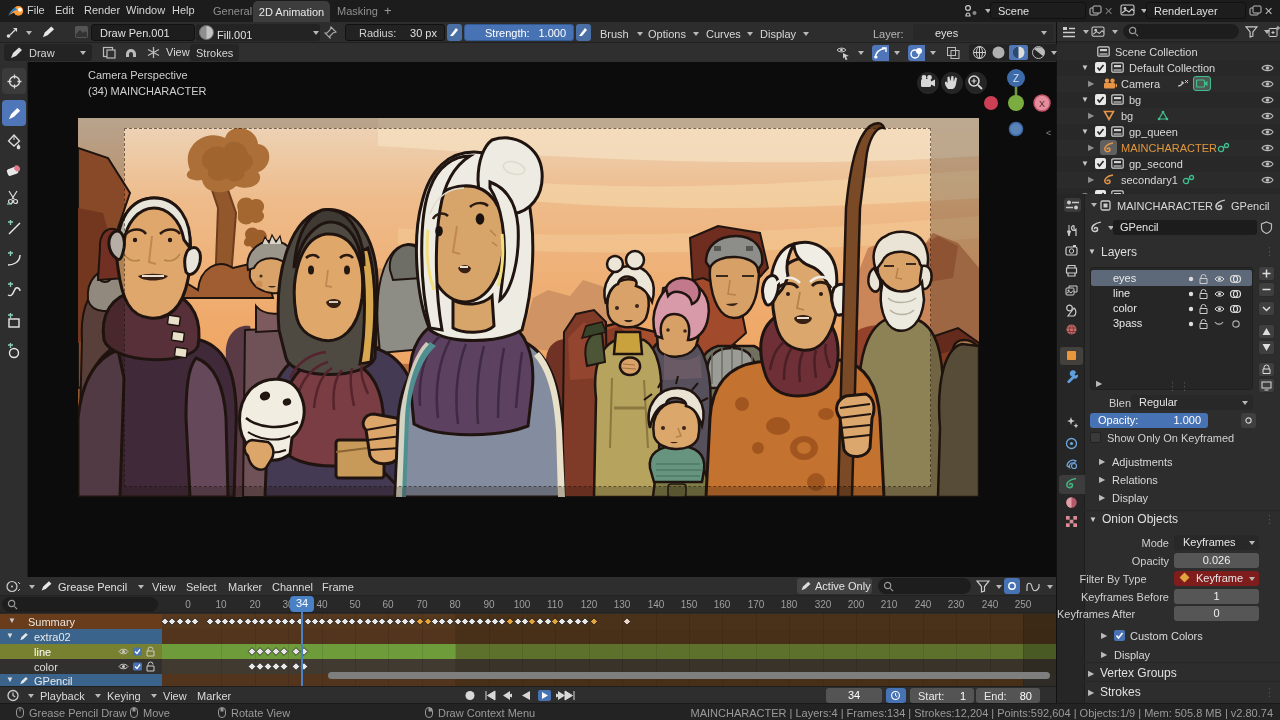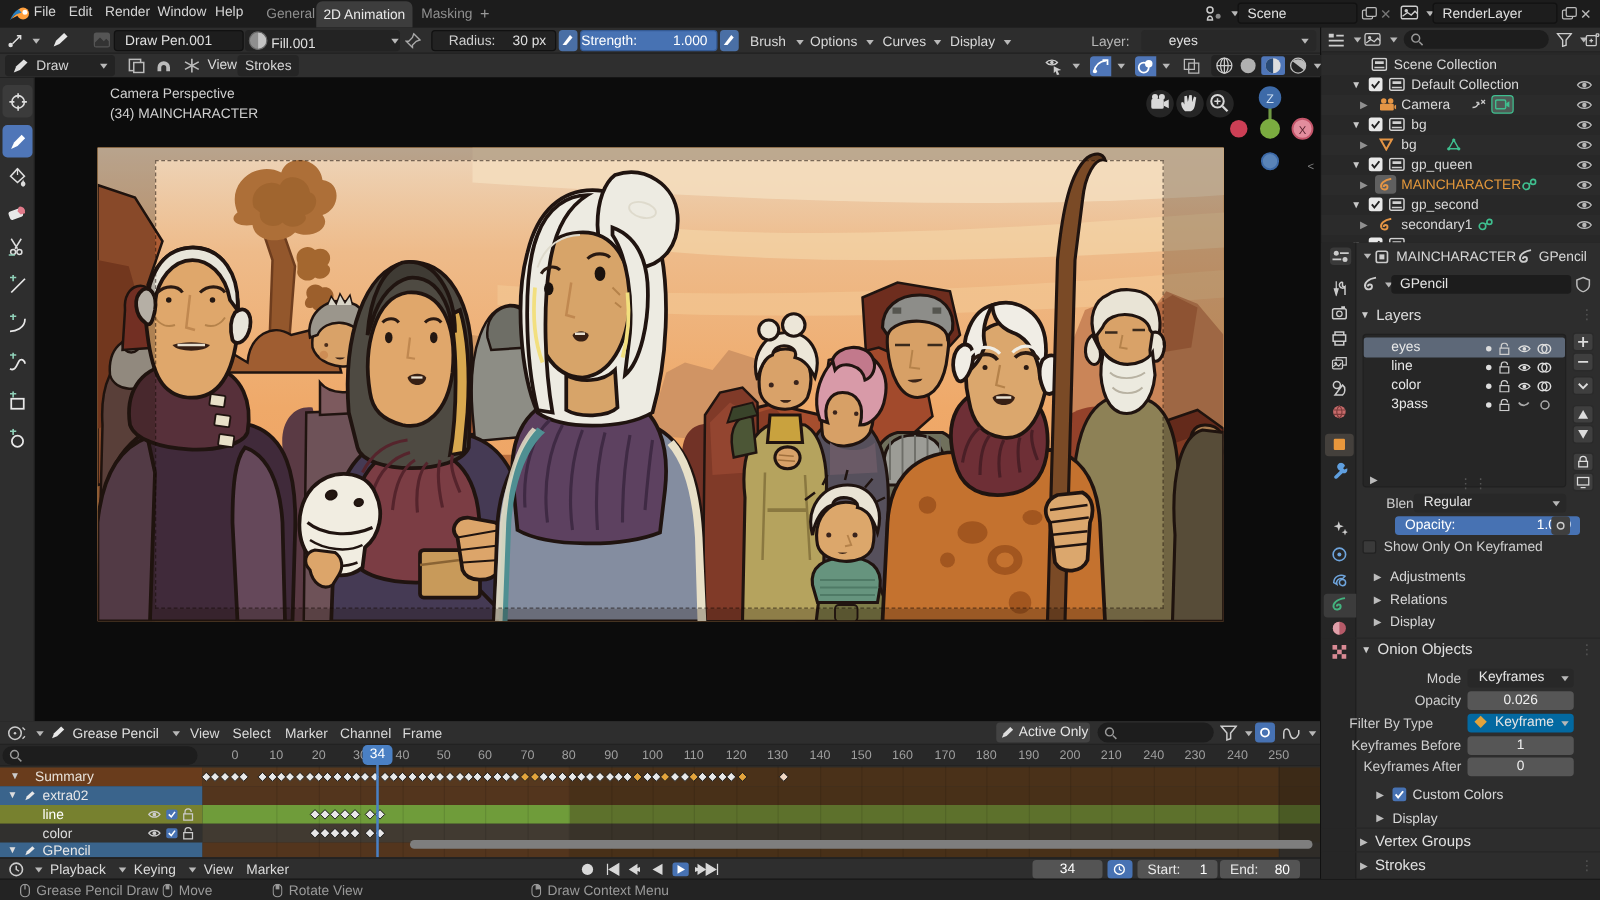--- a/index.html
+++ b/index.html
@@ -78,21 +78,21 @@
       <path d="M7 1 L12 6 L9 7 L6 10 L6 12 L1 7 L3 7 L6 4Z" fill="none" stroke="#aaa" stroke-width="1.1"></path>
     </svg>
   <div class="fld abs row" style="left:345px;top:2px;width:100px;background:#222;">
     <span style="padding-left:13px;color:#cfcfcf;">Radius:</span>
       <span style="margin-left:auto;padding-right:7px;">30 px</span>
   </div>
   <div class="abs" style="left:447px;top:2px;width:15px;height:17px;background:#4a6fa5;border-radius:3px;"><svg width="12" height="12" style="margin:2px 0 0 1px" viewBox="0 0 12 12">
         <path d="M2 10 L8 2 L10 4 L5 10Z" fill="#fff"></path>
       </svg></div>
   <div class="fld abs row" style="left:464px;top:2px;width:110px;background:#4772b3;border-color:#345a94;">
-    <span style="padding-left:0;color:#fff;">Strength:</span>
+    <span style="padding-left:20px;color:#fff;">Strength:</span>
       <span style="margin-left:auto;padding-right:7px;color:#fff;">1.000</span>
   </div>
   <div class="abs" style="left:576px;top:2px;width:15px;height:17px;background:#4a6fa5;border-radius:3px;"><svg width="12" height="12" style="margin:2px 0 0 1px" viewBox="0 0 12 12">
         <path d="M2 10 L8 2 L10 4 L5 10Z" fill="#fff"></path>
       </svg></div>
   <span class="abs" style="left:600px;top:6px;color:#d8d8d8;">Brush</span>
     <span class="cap abs" style="left:632px;top:10px;"></span>
   <span class="abs" style="left:648px;top:6px;color:#d8d8d8;">Options</span>
     <span class="cap abs" style="left:688px;top:10px;"></span>
   <span class="abs" style="left:706px;top:6px;color:#d8d8d8;">Curves</span>
@@ -553,21 +553,21 @@
       <span style="position:absolute;left:475px;top:3px;width:28px;text-align:center;">90</span>
       <span style="position:absolute;left:508px;top:3px;width:28px;text-align:center;">100</span>
       <span style="position:absolute;left:541px;top:3px;width:28px;text-align:center;">110</span>
       <span style="position:absolute;left:575px;top:3px;width:28px;text-align:center;">120</span>
       <span style="position:absolute;left:608px;top:3px;width:28px;text-align:center;">130</span>
       <span style="position:absolute;left:642px;top:3px;width:28px;text-align:center;">140</span>
       <span style="position:absolute;left:675px;top:3px;width:28px;text-align:center;">150</span>
       <span style="position:absolute;left:708px;top:3px;width:28px;text-align:center;">160</span>
       <span style="position:absolute;left:742px;top:3px;width:28px;text-align:center;">170</span>
       <span style="position:absolute;left:775px;top:3px;width:28px;text-align:center;">180</span>
-      <span style="position:absolute;left:809px;top:3px;width:28px;text-align:center;">190</span>
+      <span style="position:absolute;left:809px;top:3px;width:28px;text-align:center;">320</span>
       <span style="position:absolute;left:842px;top:3px;width:28px;text-align:center;">200</span>
       <span style="position:absolute;left:875px;top:3px;width:28px;text-align:center;">210</span>
       <span style="position:absolute;left:909px;top:3px;width:28px;text-align:center;">240</span>
       <span style="position:absolute;left:942px;top:3px;width:28px;text-align:center;">230</span>
       <span style="position:absolute;left:976px;top:3px;width:28px;text-align:center;">240</span>
       <span style="position:absolute;left:1009px;top:3px;width:28px;text-align:center;">250</span>
     </div>
 
   <div class="abs" style="left:0;top:36px;width:1056px;height:73px;background:#2f2c28;">
 
@@ -789,20 +789,21 @@
       <rect x="0.5" y="0.5" width="7" height="10" rx="3.5" fill="none" stroke="#999"></rect>
       <rect x="2.5" y="1" width="3" height="3.5" fill="#999"></rect>
     </svg>
   <span class="abs" style="left:231px;top:3px;">Rotate View</span>
   <svg class="abs" style="left:425px;top:3px" width="8" height="11" viewBox="0 0 8 11">
       <rect x="0.5" y="0.5" width="7" height="10" rx="3.5" fill="none" stroke="#999"></rect>
       <path d="M4 0.5 v4" stroke="#999"></path>
       <rect x="4" y="1" width="3" height="3.5" fill="#999"></rect>
     </svg>
   <span class="abs" style="left:438px;top:3px;">Draw Context Menu</span>
+  <span class="abs" style="right:7px;top:3px;">MAINCHARACTER | Layers:4 | Frames:134 | Strokes:12,204 | Points:592,604 | Objects:1/9 | Mem: 505.8 MB | v2.80.74</span>
 </div>
 
 <div id="outliner" class="abs" style="left:1057px;top:22px;width:223px;height:172px;background:#282828;overflow:hidden;font-size:11px;">
 
   <div class="abs" style="left:0;top:0;width:223px;height:20px;background:#2e2e2e;border-bottom:1px solid #222;">
     <svg class="abs" style="left:5px;top:4px" width="14" height="12" viewBox="0 0 14 12">
         <rect x="1" y="1" width="4" height="3" fill="#ccc"></rect>
         <path d="M7 2.5 h6 M1 6.5 h12 M1 10.5 h12" stroke="#ccc" stroke-width="1.4"></path>
       </svg>
     <span class="cap abs" style="left:21px;top:8px;"></span>
@@ -1136,21 +1137,21 @@
               <svg class="abs" style="left:203px;top:170px" width="13" height="11" viewBox="0 0 13 11">
                 <path d="M4 5 v-1.5 a2.5 2.5 0 0 1 5 0 V5 M3 5 h7 v4.5 h-7Z" fill="none" stroke="#ddd"></path>
               </svg>
               <div class="abs" style="left:201px;top:184px;width:17px;height:15px;background:#3f3f3f;border-radius:3px;border:1px solid #2a2a2a;"></div>
               <svg class="abs" style="left:203px;top:186px" width="13" height="11" viewBox="0 0 13 11">
                 <rect x="2" y="2" width="9" height="6" fill="none" stroke="#ddd"></rect>
                 <path d="M4.5 10 h4" stroke="#ddd"></path>
               </svg>
               <span class="abs" style="left:38px;top:203px;color:#cfcfcf;margin-left:14px;">Blend:</span>
               <div class="abs" style="left:74px;top:201px;width:122px;height:15px;background:#282828;border-radius:3px;color:#e5e5e5;padding:1px 0 0 8px;">Regular<span class="cap" style="position:absolute;right:5px;top:6px;"></span></div>
-              <div class="abs" style="left:33px;top:219px;width:148px;height:15px;background:#4772b3;border-radius:3px;color:#fff;margin-left:26px;">
+              <div class="abs" style="left:33px;top:219px;width:118px;height:15px;background:#4772b3;border-radius:3px;color:#fff;">
                 <span style="position:absolute;left:8px;top:1px;">Opacity:</span>
                 <span style="position:absolute;right:7px;top:1px;">1.000</span>
               </div>
               <div class="abs" style="left:184px;top:219px;width:15px;height:15px;background:#3f3f3f;border-radius:3px;"><svg width="9" height="9" style="margin:3px" viewBox="0 0 9 9">
                   <circle cx="4.5" cy="4.5" r="2.6" fill="none" stroke="#ccc" stroke-width="1.2"></circle>
                 </svg></div>
               <div class="abs" style="left:33px;top:238px;width:11px;height:11px;background:#3a3a3a;border:1px solid #222;border-radius:2px;"></div>
               <span class="abs" style="left:50px;top:238px;color:#d0d0d0;">Show Only On Keyframed</span>
               <span class="abs" style="left:42px;top:263px;color:#bbb;font-size:8px;">▶</span>
               <span class="abs" style="left:55px;top:262px;color:#d8d8d8;">Adjustments</span>
@@ -1163,28 +1164,28 @@
               <span class="abs" style="left:45px;top:318px;color:#e0e0e0;font-size:12px;">Onion Objects</span>
               <span class="abs" style="left:207px;top:319px;color:#555;letter-spacing:1px;">⋮⋮</span>
               <div class="abs" style="left:0;top:343px;width:112px;text-align:right;color:#cfcfcf;">Mode</div>
               <div class="abs" style="left:117px;top:341px;width:85px;height:15px;background:#282828;border-radius:3px;color:#e5e5e5;">
                 <span style="position:absolute;left:9px;top:1px;">Keyframes</span>
                 <span class="cap" style="position:absolute;right:4px;top:6px;"></span>
               </div>
               <div class="abs" style="left:0;top:361px;width:112px;text-align:right;color:#cfcfcf;">Opacity</div>
               <div class="abs" style="left:117px;top:359px;width:85px;height:15px;background:#565656;border-radius:3px;color:#f0f0f0;text-align:center;padding-top:1px;">0.026</div>
               <div class="abs" style="left:0;top:379px;width:112px;text-align:center;color:#cfcfcf;">Filter By Type</div>
-              <div class="abs" style="left:117px;top:377px;width:85px;height:15px;background:#0369a1;border-radius:3px;color:#e5e5e5;">
+              <div class="abs" style="left:117px;top:377px;width:85px;height:15px;background:#7f1d1d;border-radius:3px;color:#e5e5e5;">
                 <span style="position:absolute;left:7px;top:3px;width:7px;height:7px;background:#e2a33c;transform:rotate(45deg);"></span>
                 <span style="position:absolute;left:22px;top:1px;">Keyframe</span>
                 <span class="cap" style="position:absolute;right:4px;top:6px;"></span>
               </div>
               <div class="abs" style="left:0;top:397px;width:112px;text-align:right;color:#cfcfcf;">Keyframes Before</div>
               <div class="abs" style="left:117px;top:395px;width:85px;height:15px;background:#565656;border-radius:3px;color:#f0f0f0;text-align:center;padding-top:1px;">1</div>
-              <div class="abs" style="left:0;top:414px;width:112px;text-align:right;color:#cfcfcf;">Keyframes After</div>
+              <div class="abs" style="left:0;top:414px;width:112px;text-align:left;color:#cfcfcf;">Keyframes After</div>
               <div class="abs" style="left:117px;top:412px;width:85px;height:15px;background:#565656;border-radius:3px;color:#f0f0f0;text-align:center;padding-top:1px;">0</div>
               <span class="abs" style="left:44px;top:437px;color:#bbb;font-size:8px;">▶</span>
               <div class="abs" style="left:57px;top:436px;width:11px;height:11px;background:#4772b3;border-radius:2px;"><svg width="11" height="11" viewBox="0 0 11 11">
                   <path d="M2.5 5.5 l2 2.5 4-5" stroke="#fff" stroke-width="1.6" fill="none"></path>
                 </svg></div>
               <span class="abs" style="left:73px;top:436px;color:#d8d8d8;">Custom Colors</span>
               <span class="abs" style="left:44px;top:456px;color:#bbb;font-size:8px;">▶</span>
               <span class="abs" style="left:57px;top:455px;color:#d8d8d8;">Display</span>
               <div class="abs" style="left:0;top:468px;width:223px;height:1px;background:#262626;"></div>
               <span class="abs" style="left:31px;top:475px;color:#bbb;font-size:8px;">▶</span>

